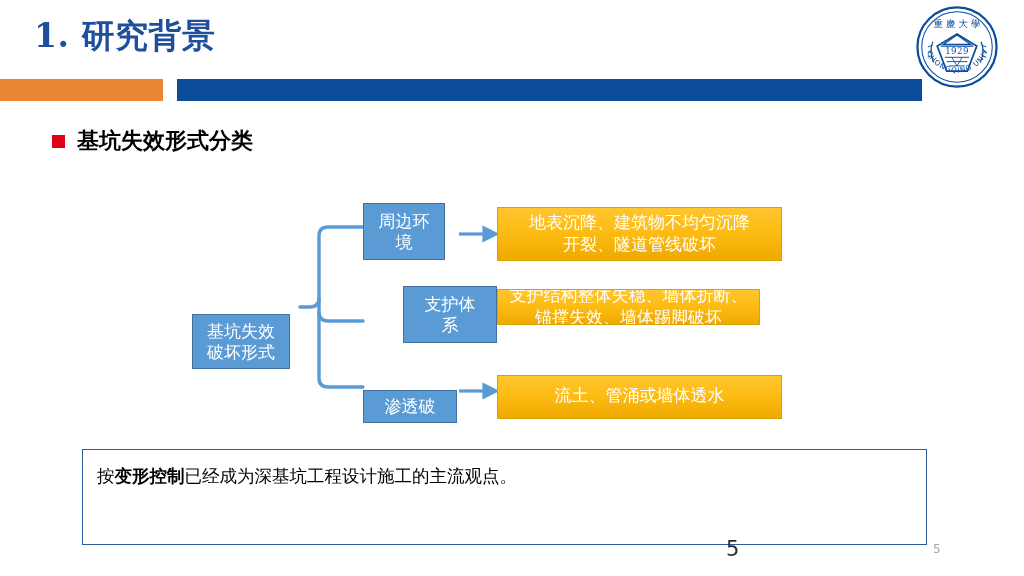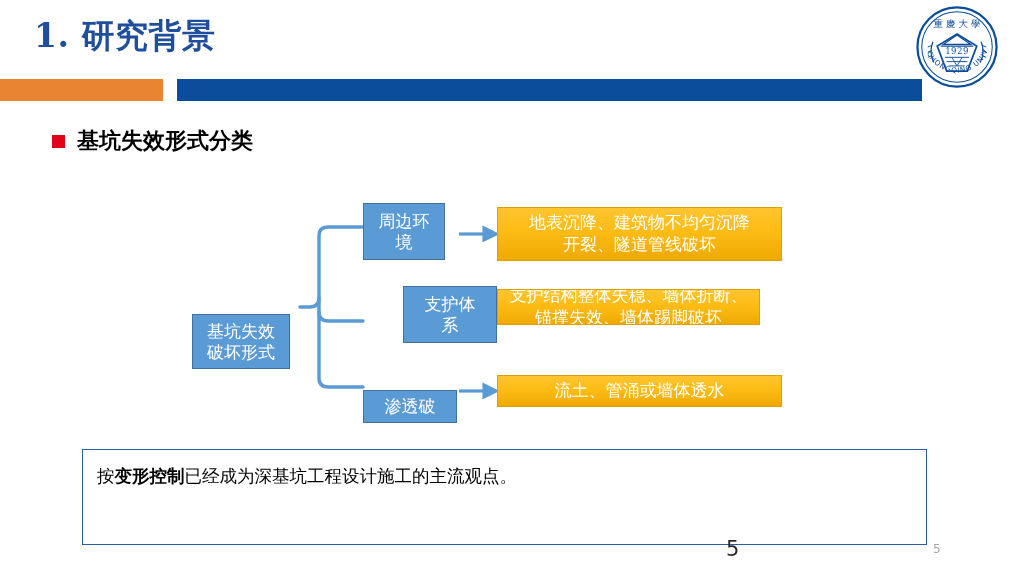--- a/index.html
+++ b/index.html
@@ -70,21 +70,21 @@
     font-size:17px;line-height:1.28;font-weight:400;
   }
 
   #root-node{left:192px;top:278px;width:98px;height:55px;margin-top:36px;}
   #branch-1{left:363px;top:203px;width:82px;height:57px;}
   #branch-2{left:363px;top:286px;width:94px;height:57px;margin-left:40px;}
   #branch-3{left:363px;top:374px;width:94px;height:33px;margin-top:16px;}
 
   #detail-1{left:497px;top:207px;width:285px;height:54px;}
   #detail-2{left:497px;top:289px;width:263px;height:36px;}
-  #detail-3{left:497px;top:375px;width:285px;height:32px;}
+  #detail-3{left:497px;top:375px;width:285px;height:44px;font-family:Liberation Mono, monospace;}
 
   .node-blue .nlabel, .node-yellow .nlabel{display:block;padding:0 4px;}
 
   
   .statement{
     position:absolute;left:82px;top:449px;width:845px;height:96px;
     box-sizing:border-box;
     border:1px solid #2E5B9A;
     background:#ffffff;
     padding:16px 14px 0 14px;

